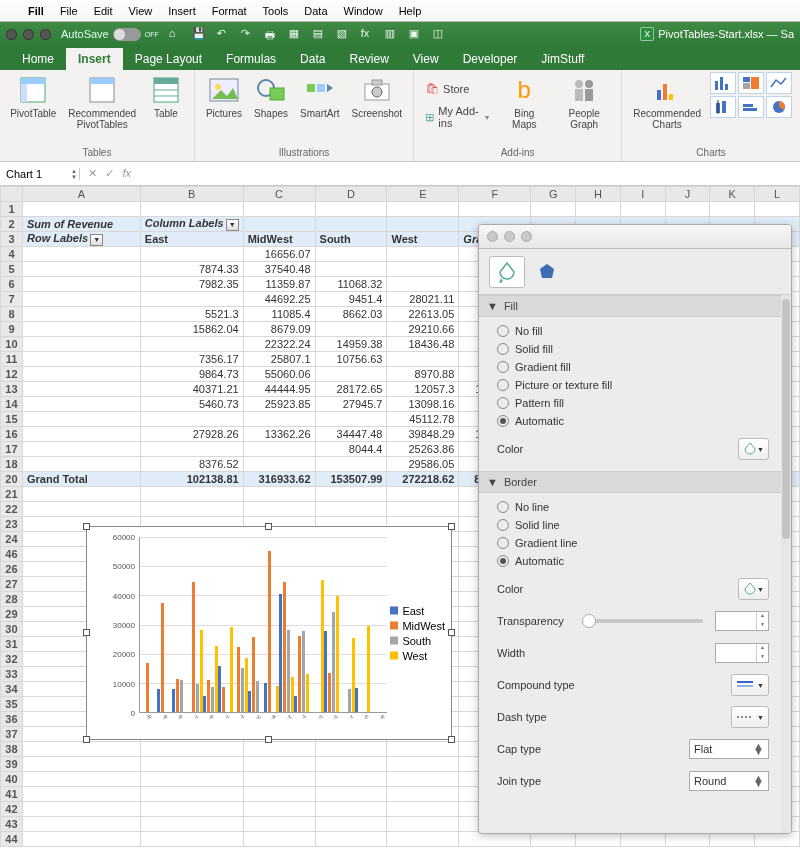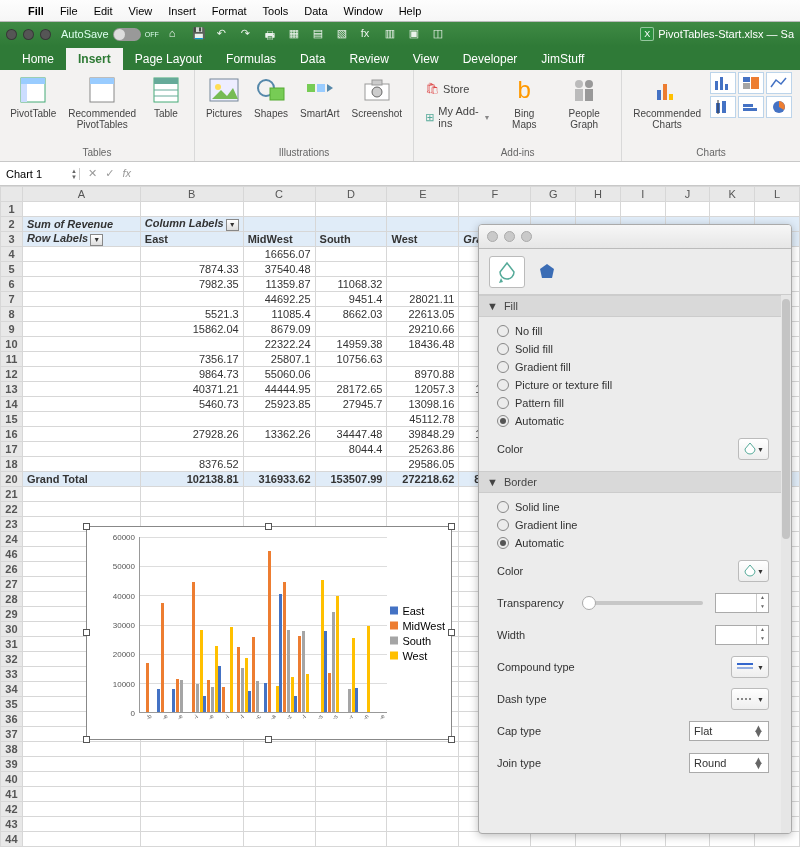--- a/index.html
+++ b/index.html
@@ -1255,20 +1255,24 @@
           </div>
       </div>
     </div>
     <div class="section-h">
         <span>▼</span>
         <span>Border</span>
       </div>
     <div class="section-b" id="border-opts">
         <label class="radio">
           <span class="rdot "></span>
+          <span>No line</span>
+        </label>
+        <label class="radio">
+          <span class="rdot "></span>
           <span>Solid line</span>
         </label>
         <label class="radio">
           <span class="rdot "></span>
           <span>Gradient line</span>
         </label>
         <label class="radio">
           <span class="rdot on"></span>
           <span>Automatic</span>
         </label>

